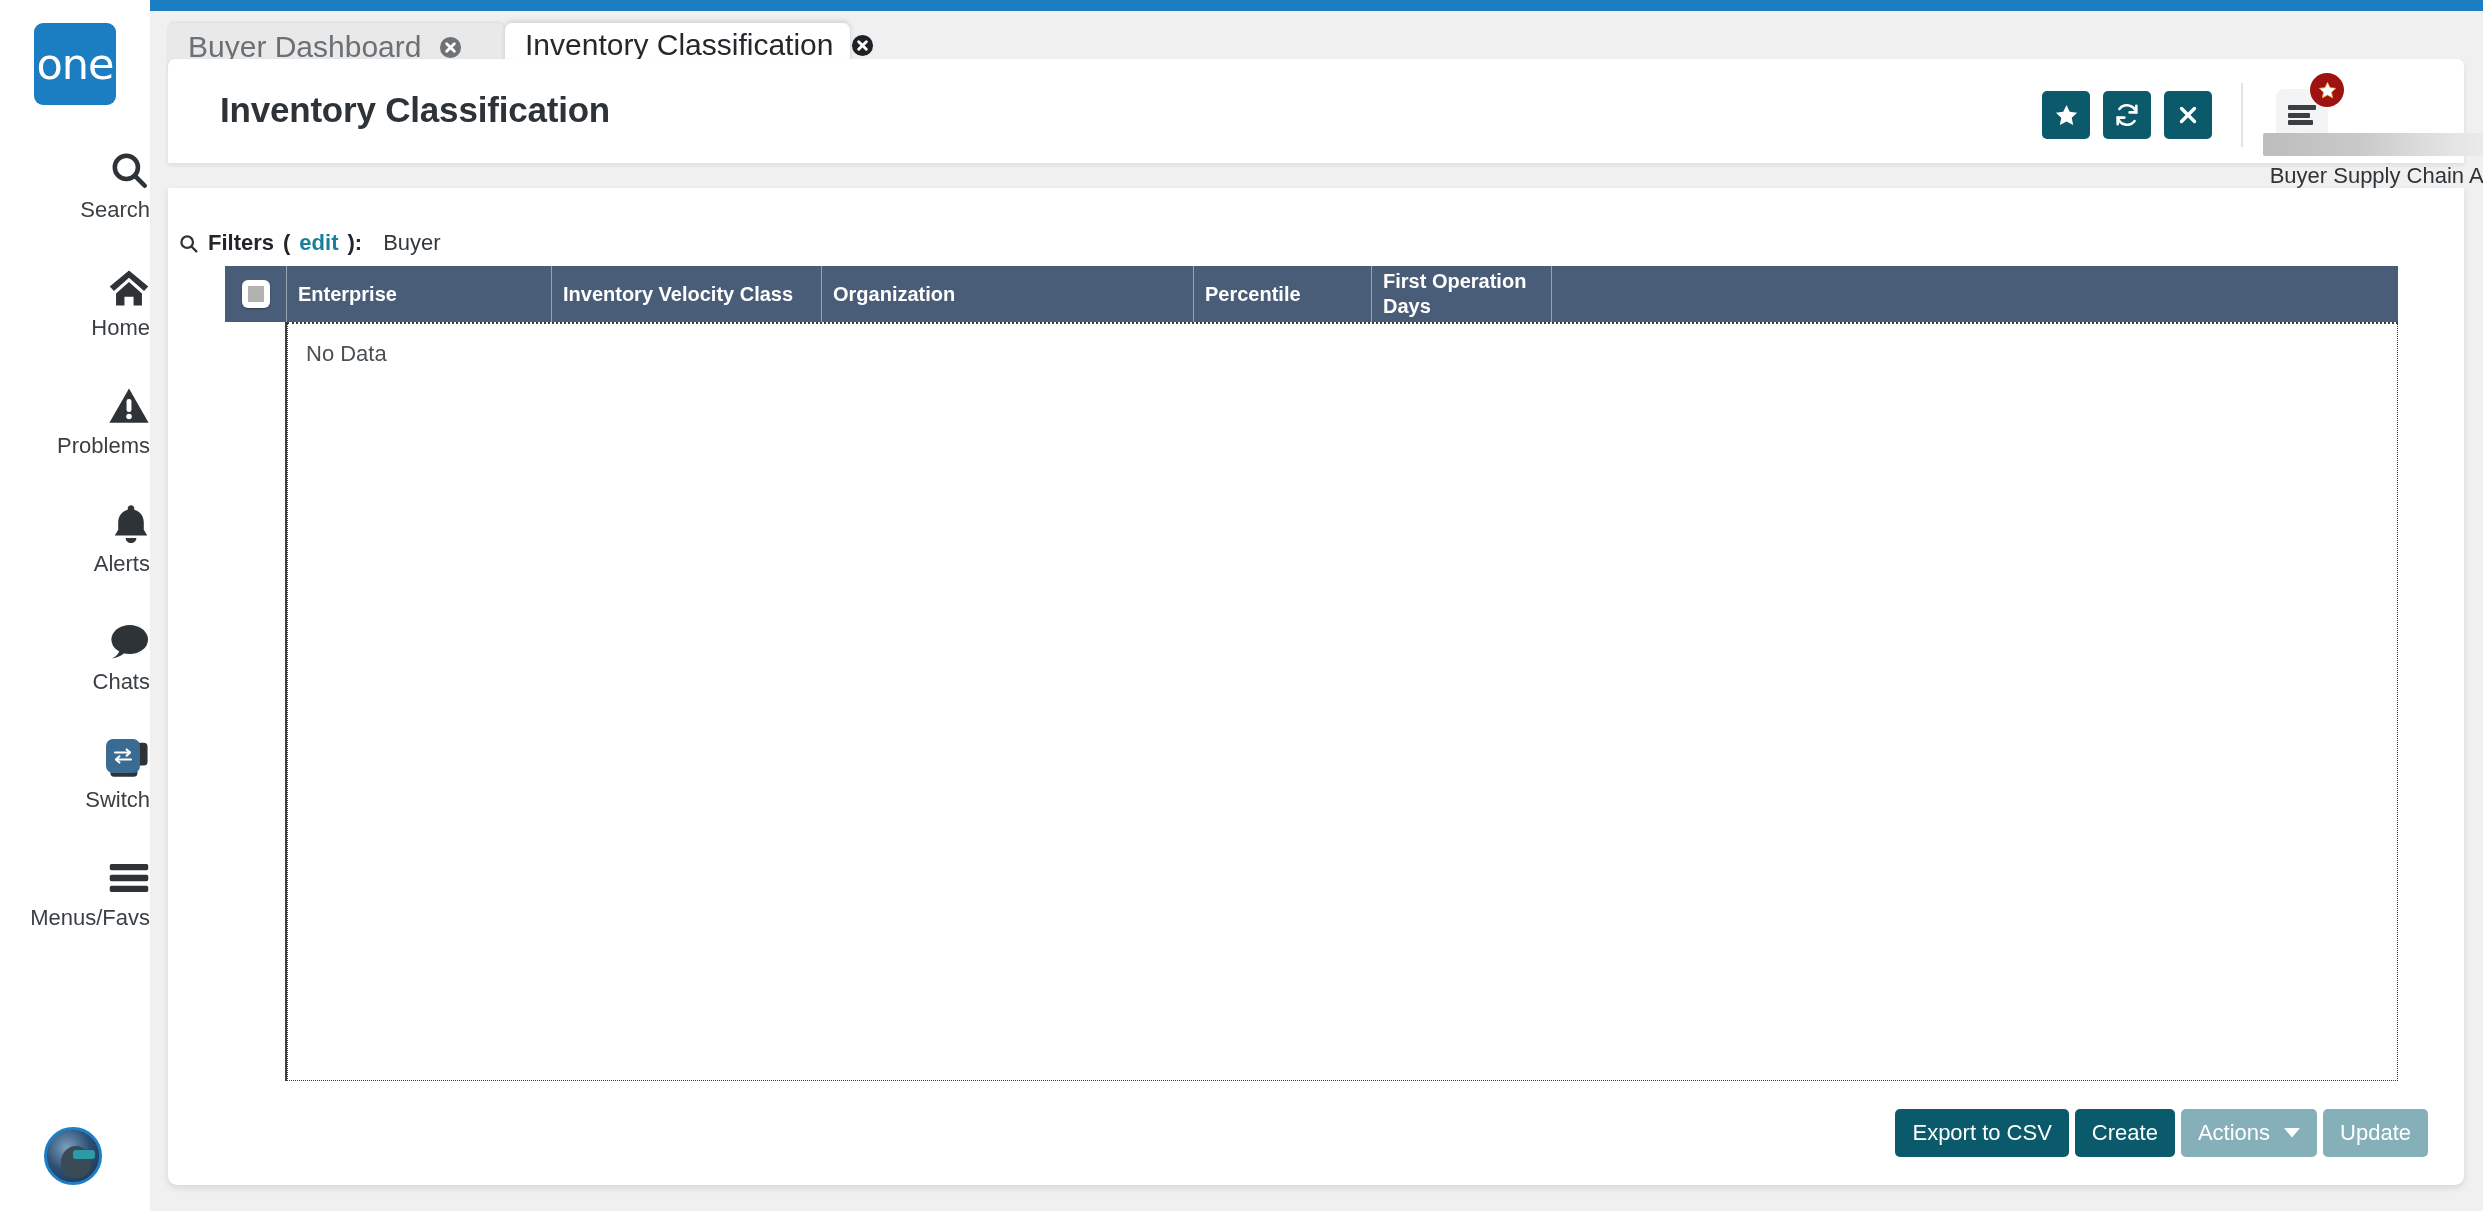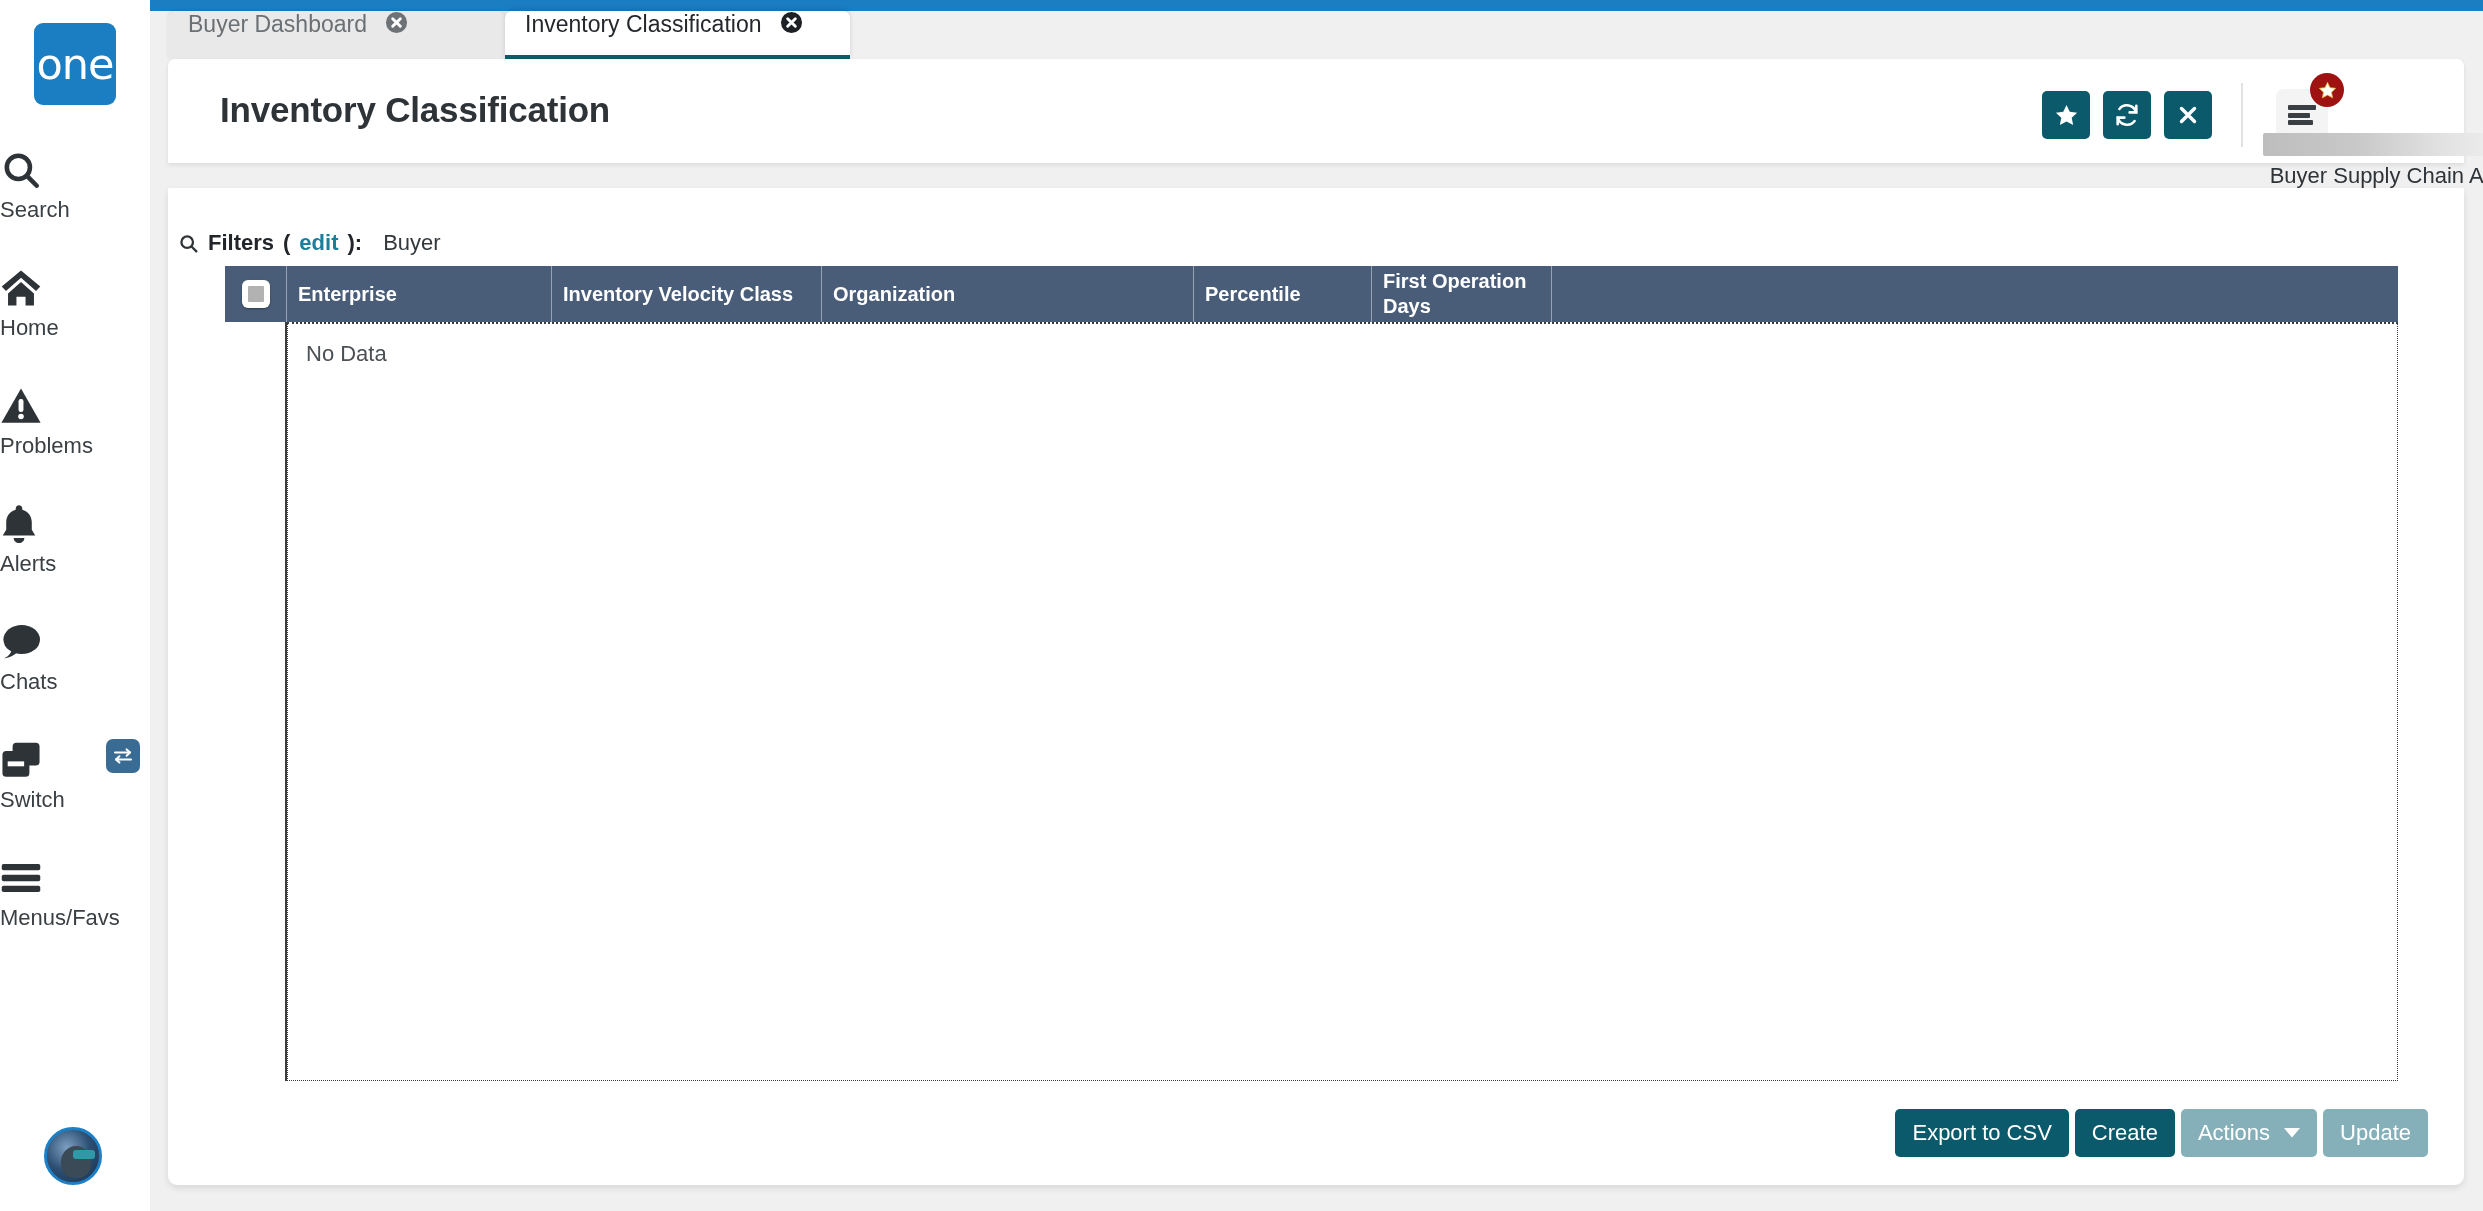--- a/index.html
+++ b/index.html
@@ -31,21 +31,21 @@
     background: #1b7ec2;
     border-radius: 9px;
     display: flex; align-items: center; justify-content: center;
     color: #ffffff;
     font-size: 43px; font-weight: 400; letter-spacing: -1px;
     font-family: "DejaVu Sans", sans-serif;
   }
   .nav-item {
     width: 150px;
     margin-top: 42px;
-    display: flex; flex-direction: column; align-items: flex-start;
+    display: flex; flex-direction: column; align-items: flex-end;
     cursor: pointer; position: relative;
   }
   .nav-item .nv-ico {
     height: 46px;
     display: flex; align-items: center; justify-content: center;
     color: #2e3338;
   }
   .nav-item .nv-lab {
     margin-top: 4px;
     font-size: 22px; color: #3a3f44;
@@ -89,27 +89,27 @@
     width: 2333px; height: 11px;
     background: #1b7ec2;
   }
 
   
   #tabstrip {
     position: absolute; left: 0; top: 11px;
     width: 2333px; height: 60px;
   }
   .tab {
-    position: absolute; top: 0;
+    position: absolute; top: 12px;
     height: 48px;
-    display: flex; 
+    display: flex; align-items: center;
     padding: 0 16px 0 20px;
     border-radius: 7px 7px 0 0;
     cursor: pointer;
-    font-size: 23px;
+    font-size: 30px;
   }
   .tab .t-lab { white-space: nowrap; }
   .tab .t-x {
     margin-left: 18px;
     width: 23px; height: 23px;
     display: flex; align-items: center; justify-content: center;
   }
   .tab-inactive {
     left: 18px; width: 337px;
     background: #e9e9e9;

